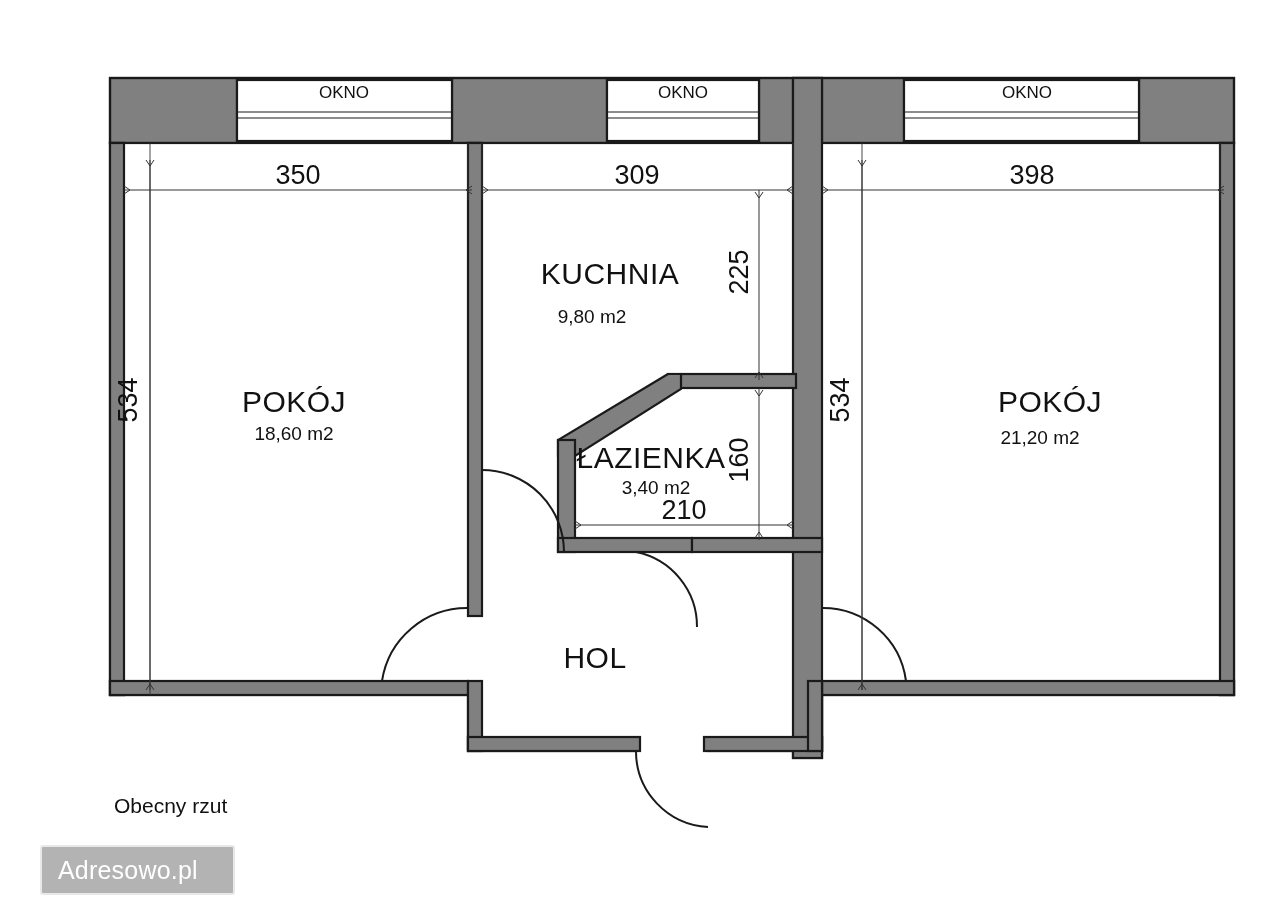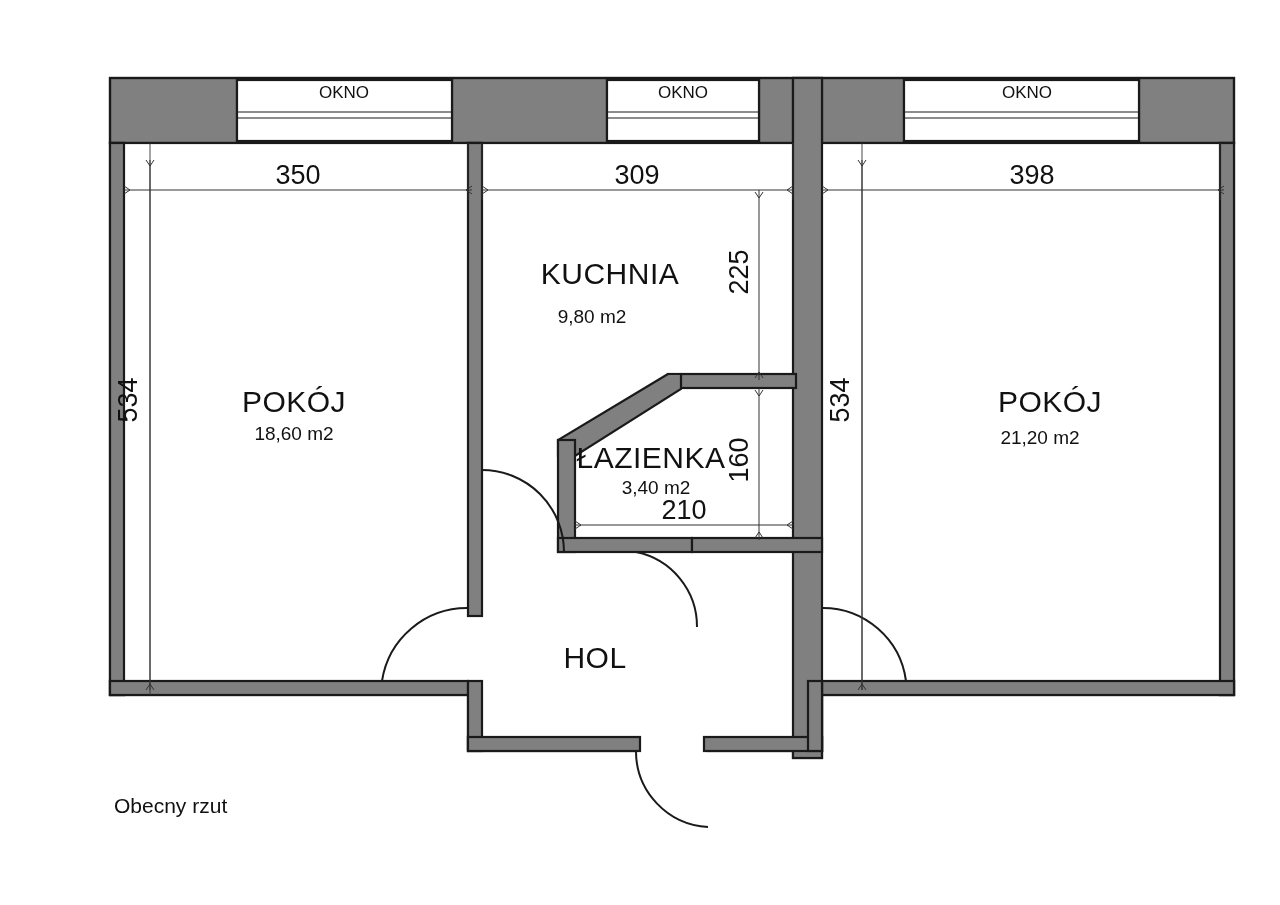--- a/index.html
+++ b/index.html
@@ -328,14 +328,17 @@
 
       <g>
         <text class="room-name" x="563" y="668">HOL</text>
       </g>
     </g>
 
     <text class="caption-text" x="82" y="813">Obecny rzut</text>
 
   </svg>
 
+  <div id="watermark">
+    <span>Adresowo.pl</span>
+  </div>
 
 </div>
 
 </body></html>

